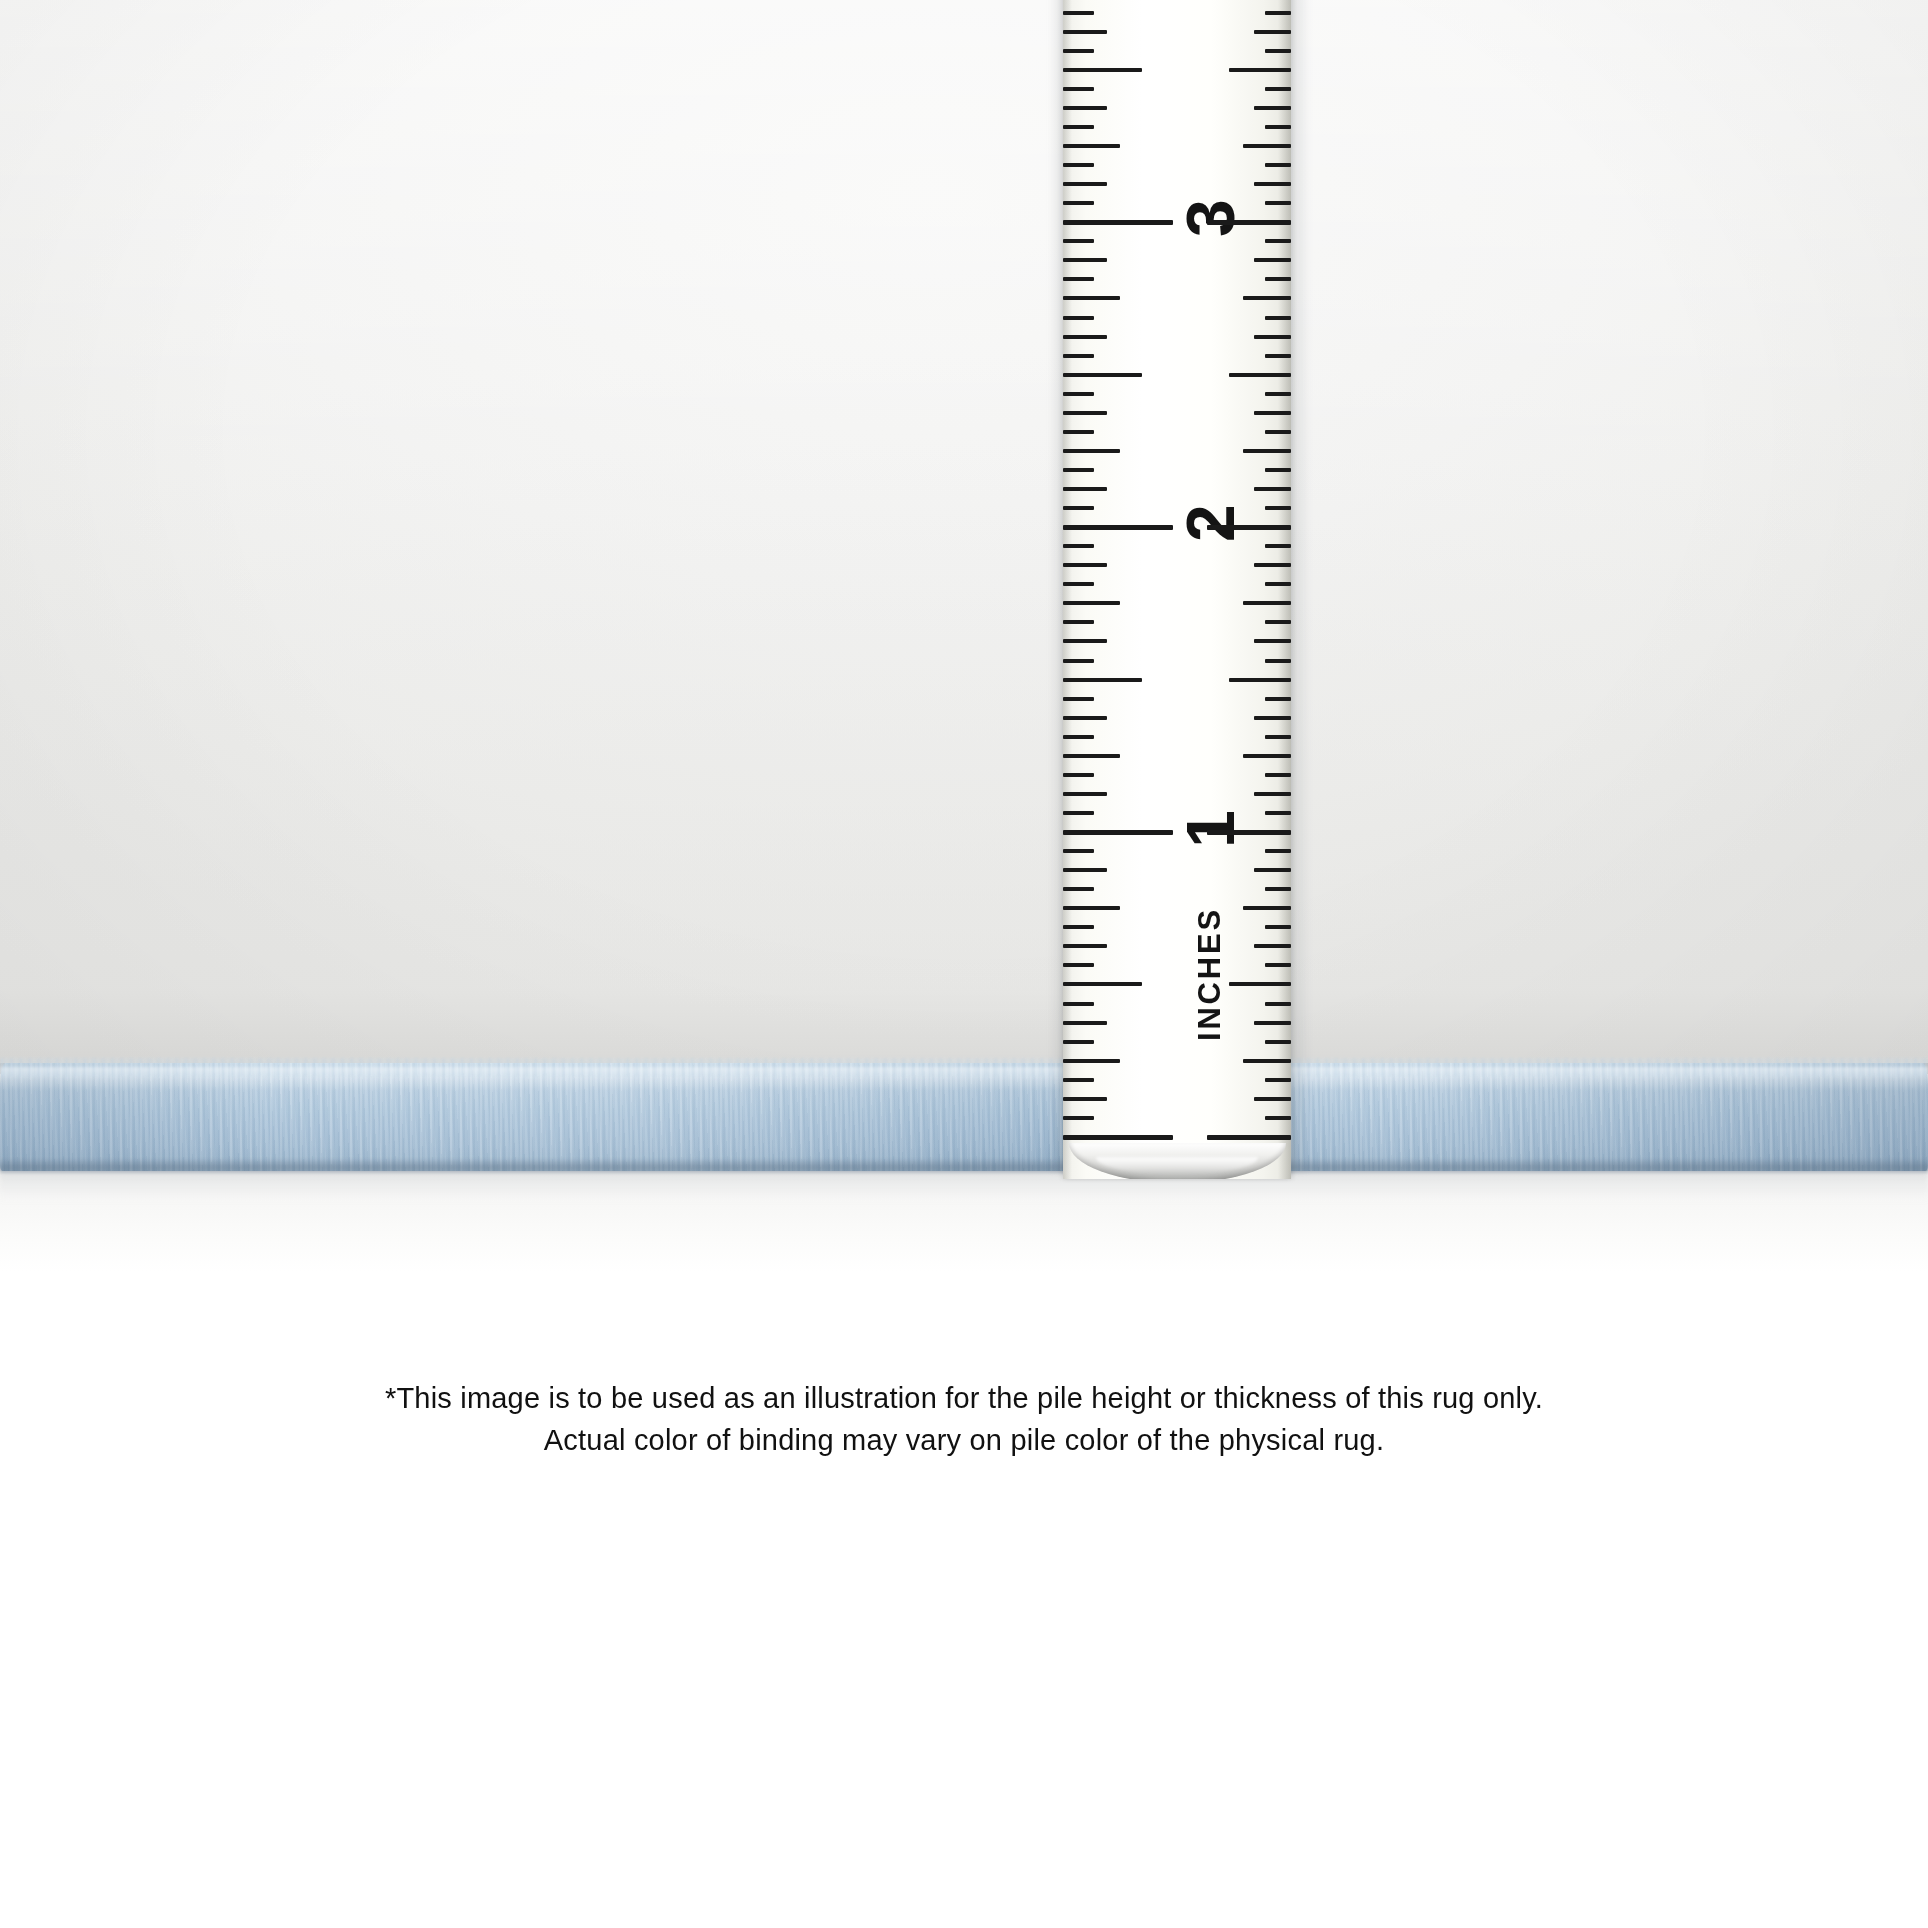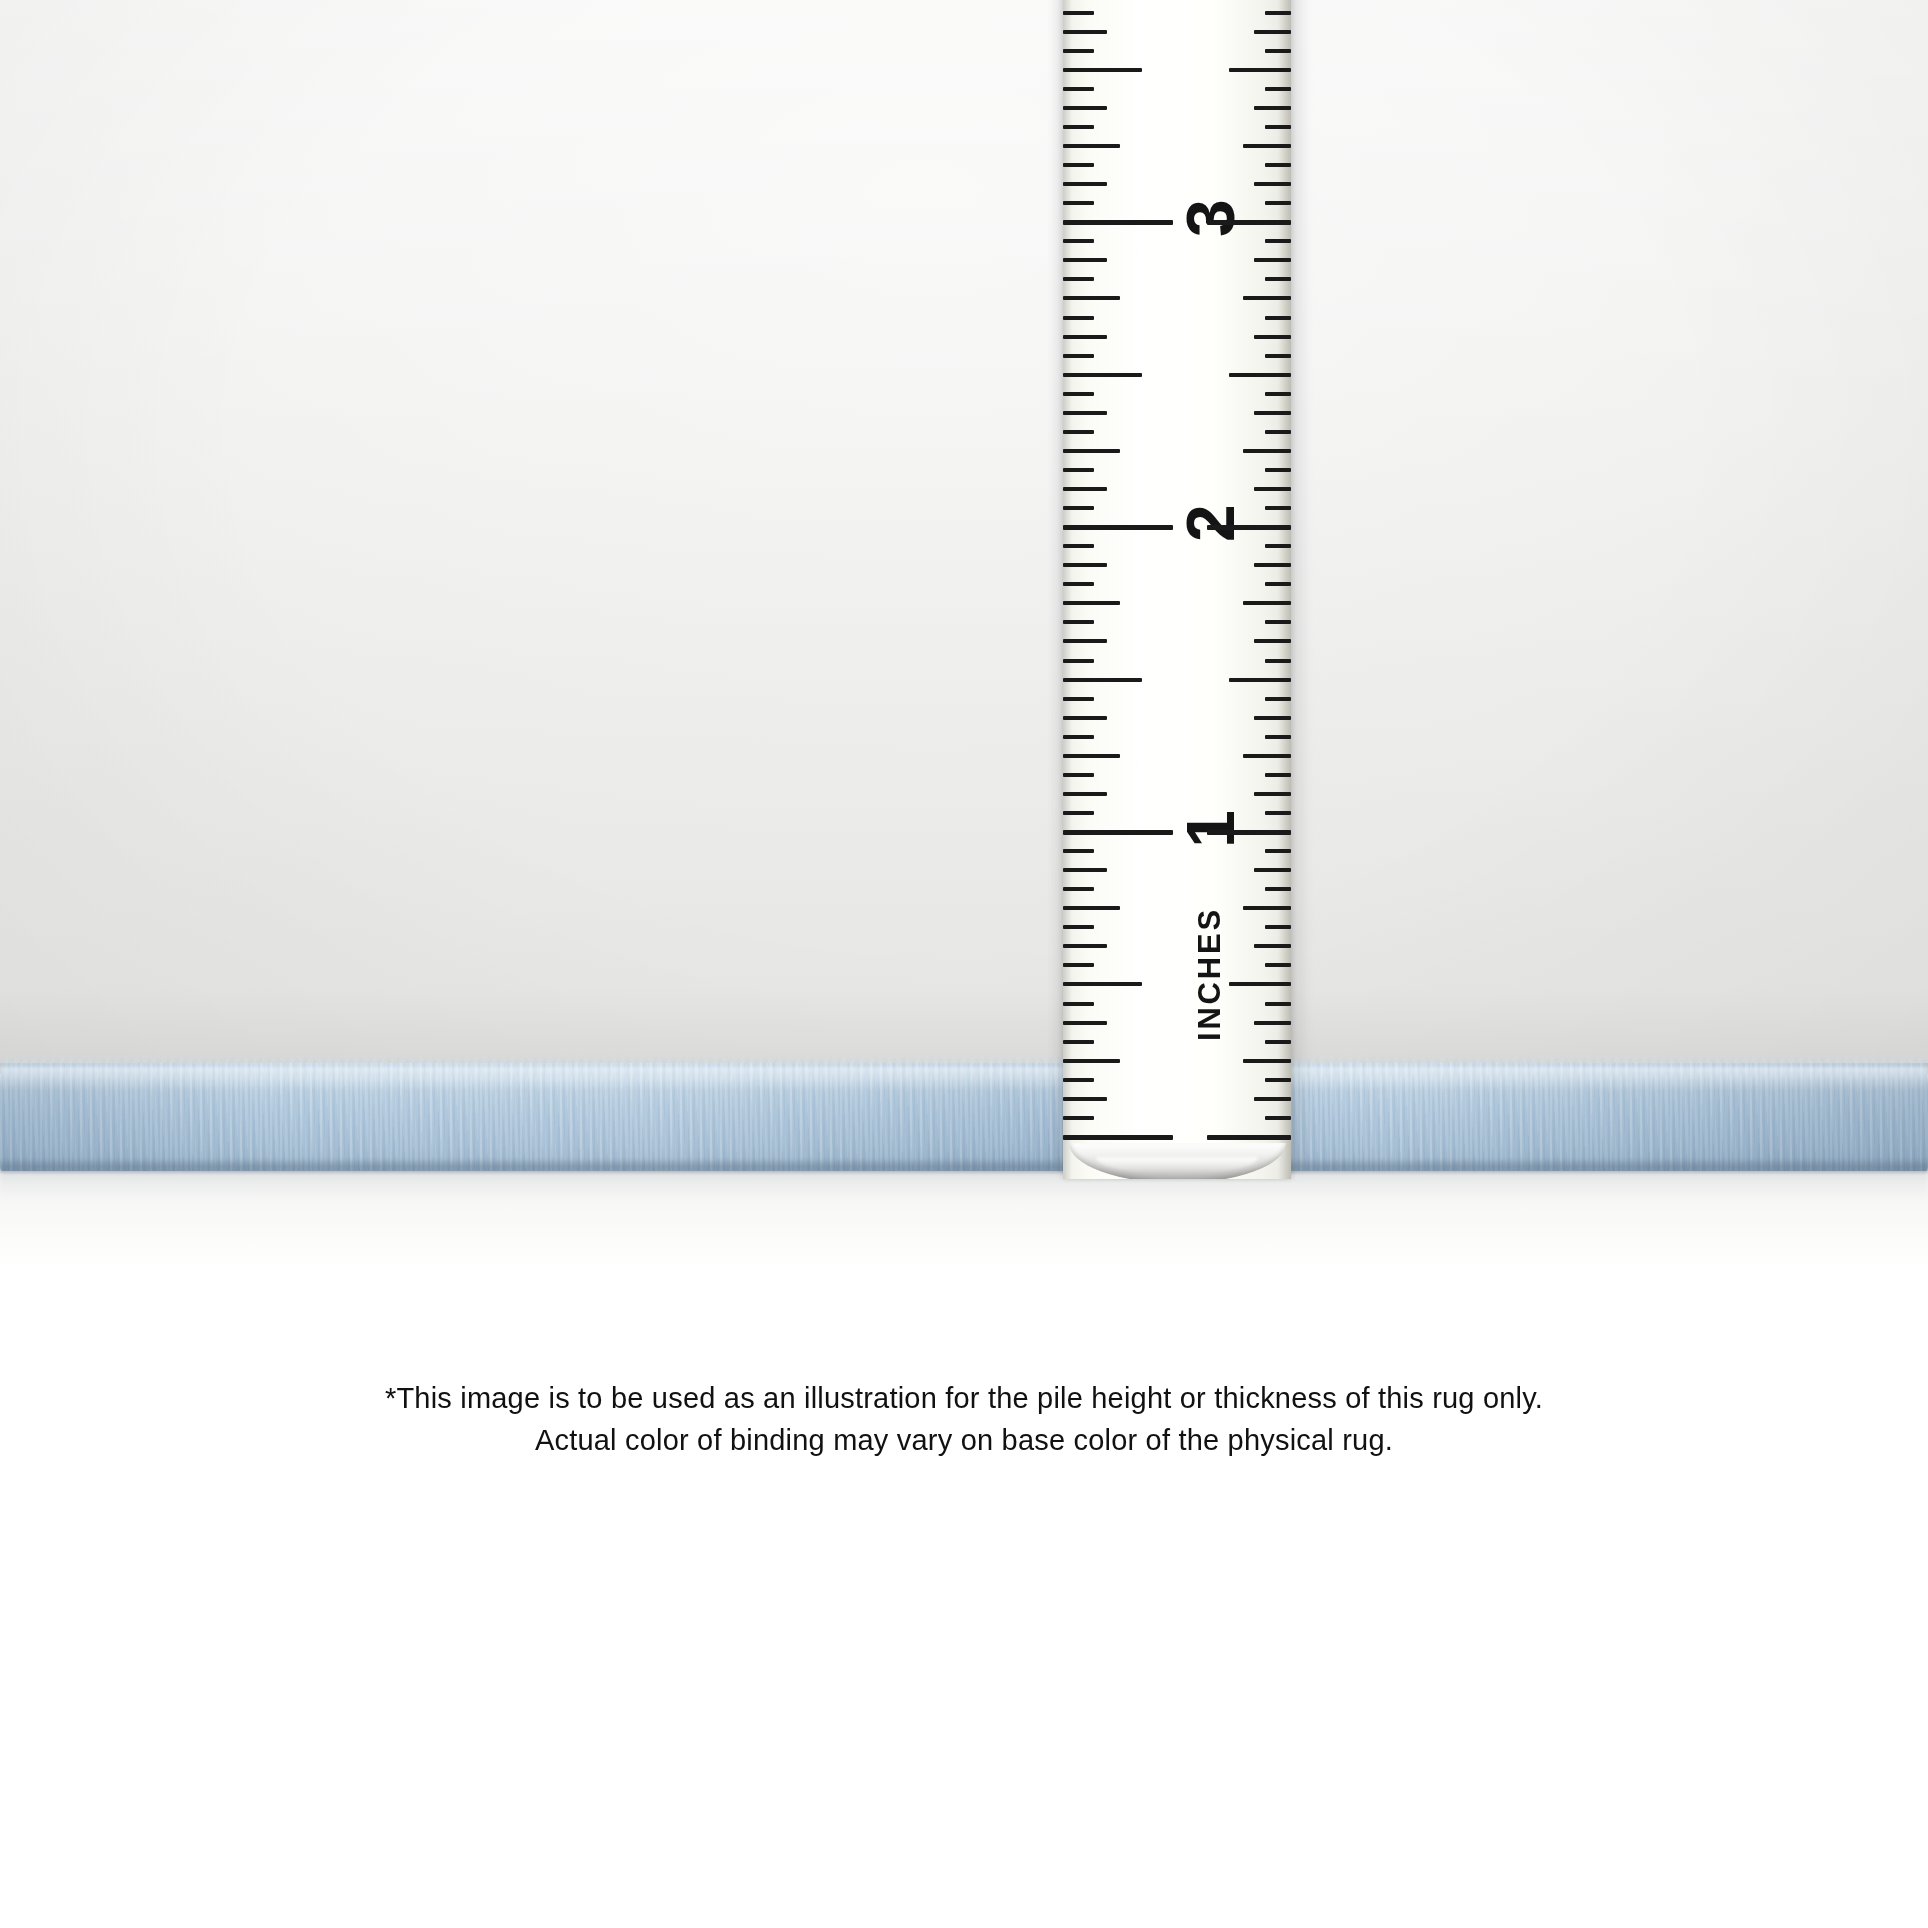--- a/index.html
+++ b/index.html
@@ -485,17 +485,17 @@
           <div class="tick-r t8" style="top: 43px;"></div>
           <div class="tick t16" style="top: 24px;"></div>
           <div class="tick-r t16" style="top: 24px;"></div>
         </div>
     </div>
 
   </div>
 
   <div class="caption">
     <span class="line">*This image is to be used as an illustration for the pile height or thickness of this rug only.</span>
-    <span class="line">Actual color of binding may vary on base color of the physical rug.</span>
+    <span class="line">Actual color of binding may vary on pile color of the physical rug.</span>
   </div>
 
 </div>
 
 
 </body></html>

